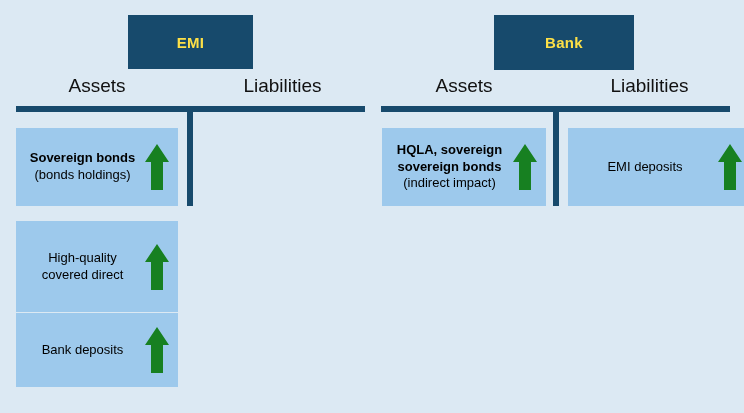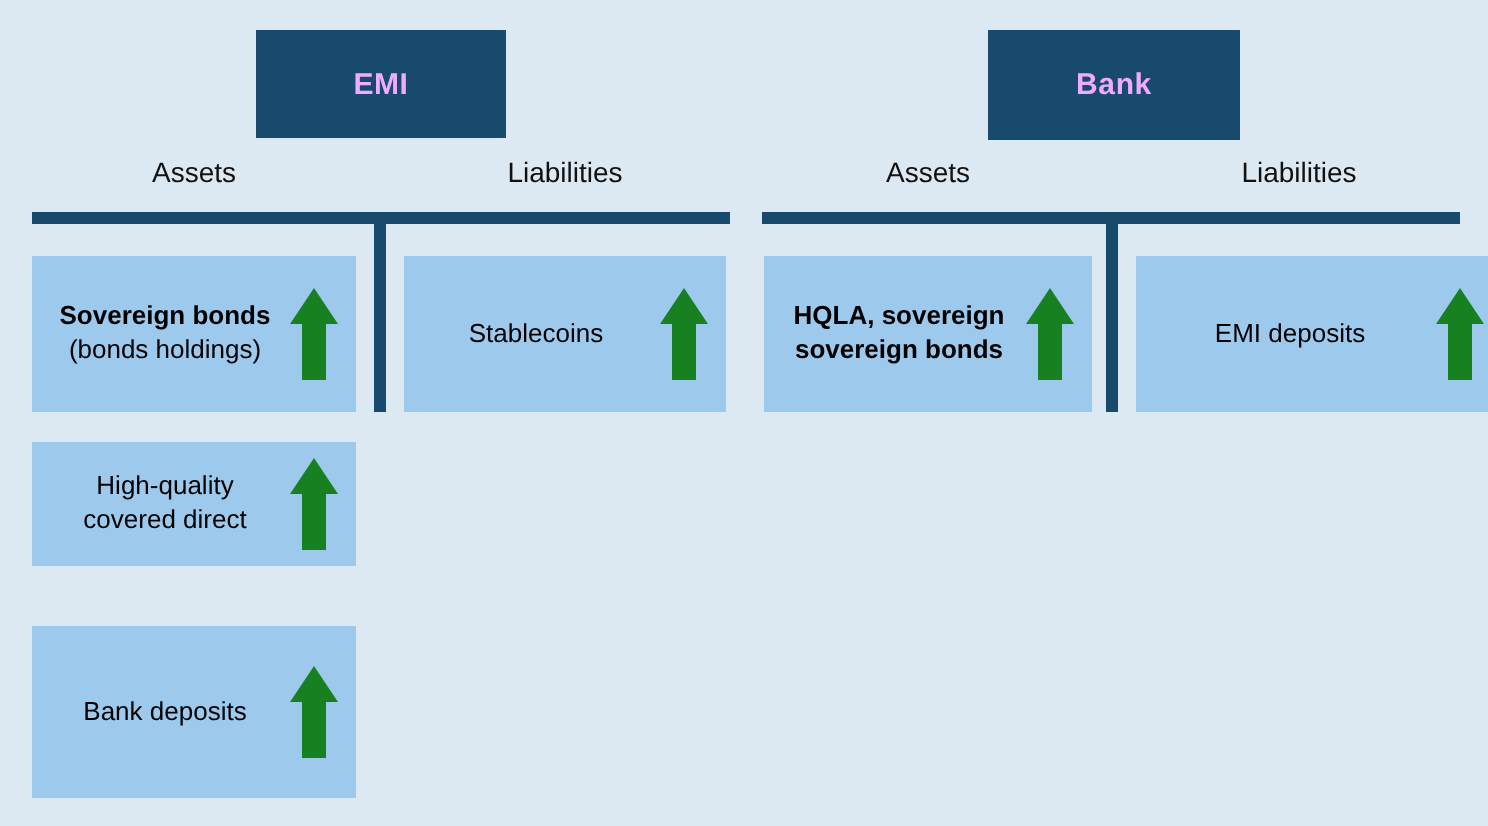--- a/index.html
+++ b/index.html
@@ -10,27 +10,27 @@
   .canvas{
     position:relative;
     width:744px;height:413px;
     background:var(--background,#dce9f3);
     overflow:hidden;
     color:var(--text,#000000);
   }
   .header-box{
     position:absolute;
     background:var(--dark,#174a6c);
-    color:#f0abfc;
+    color:#fde047;
     display:flex;align-items:center;justify-content:center;
     font-weight:bold;font-size:15px;letter-spacing:.3px;text-align:right;
   }
   .col-label{
     position:absolute;
-    font-size:14px;
+    font-size:19px;
     color:#111111;
     text-align:center;
     line-height:24px;
   }
   .hbar{
     position:absolute;height:6px;
     background:var(--dark,#174a6c);
   }
   .vbar{
     position:absolute;width:6px;
@@ -75,62 +75,55 @@
   <div class="item-box" style="left:16px;top:128px;width:162px;height:78px">
     <div class="item-text">
       <div class="b">Sovereign bonds</div>
       <div>(bonds holdings)</div>
     </div>
     <svg class="arrow" width="24" height="46" viewBox="0 0 24 46">
       <polygon points="12,0 24,18 18,18 18,46 6,46 6,18 0,18"></polygon>
     </svg>
   </div>
 
-  <div class="item-box" style="left:16px;top:221px;width:162px;height:62px">
+  <div class="item-box" style="left:16px;top:221px;width:162px;height:91px">
     <div class="item-text">
       <div>High-quality</div>
       <div>covered direct</div>
     </div>
     <svg class="arrow" width="24" height="46" viewBox="0 0 24 46">
       <polygon points="12,0 24,18 18,18 18,46 6,46 6,18 0,18"></polygon>
     </svg>
   </div>
 
-  <div class="item-box" style="left:16px;top:313px;width:162px;height:86px">
+  <div class="item-box" style="left:16px;top:313px;width:162px;height:74px">
     <div class="item-text">
       <div>Bank deposits</div>
     </div>
     <svg class="arrow" width="24" height="46" viewBox="0 0 24 46">
       <polygon points="12,0 24,18 18,18 18,46 6,46 6,18 0,18"></polygon>
     </svg>
   </div>
 
-  <div class="item-box" style="left:202px;top:128px;width:161px;height:78px">
-    <div class="item-text">
-      <div>Stablecoins</div>
-    </div>
-    <svg class="arrow" width="24" height="46" viewBox="0 0 24 46">
-      <polygon points="12,0 24,18 18,18 18,46 6,46 6,18 0,18"></polygon>
-    </svg>
-  </div>
 
-  <div class="header-box" style="left:494px;top:15px;width:126px;height:55px">
+  <div class="header-box" style="left:494px;top:15px;width:140px;height:55px">
     <span>Bank</span>
   </div>
 
   <div class="col-label" style="left:382px;top:74px;width:164px;">Assets</div>
   <div class="col-label" style="left:568px;top:74px;width:163px;">Liabilities</div>
 
   <div class="hbar" style="left:381px;top:106px;width:349px;"></div>
   <div class="vbar" style="left:553px;top:106px;height:100px;"></div>
 
   <div class="item-box" style="left:382px;top:128px;width:164px;height:78px">
     <div class="item-text">
       <div class="b">HQLA, sovereign</div>
       <div class="b">sovereign bonds</div>
+      <div>(indirect impact)</div>
     </div>
     <svg class="arrow" width="24" height="46" viewBox="0 0 24 46">
       <polygon points="12,0 24,18 18,18 18,46 6,46 6,18 0,18"></polygon>
     </svg>
   </div>
 
   <div class="item-box" style="left:568px;top:128px;width:183px;height:78px">
     <div class="item-text">
       <div>EMI deposits</div>
     </div>

